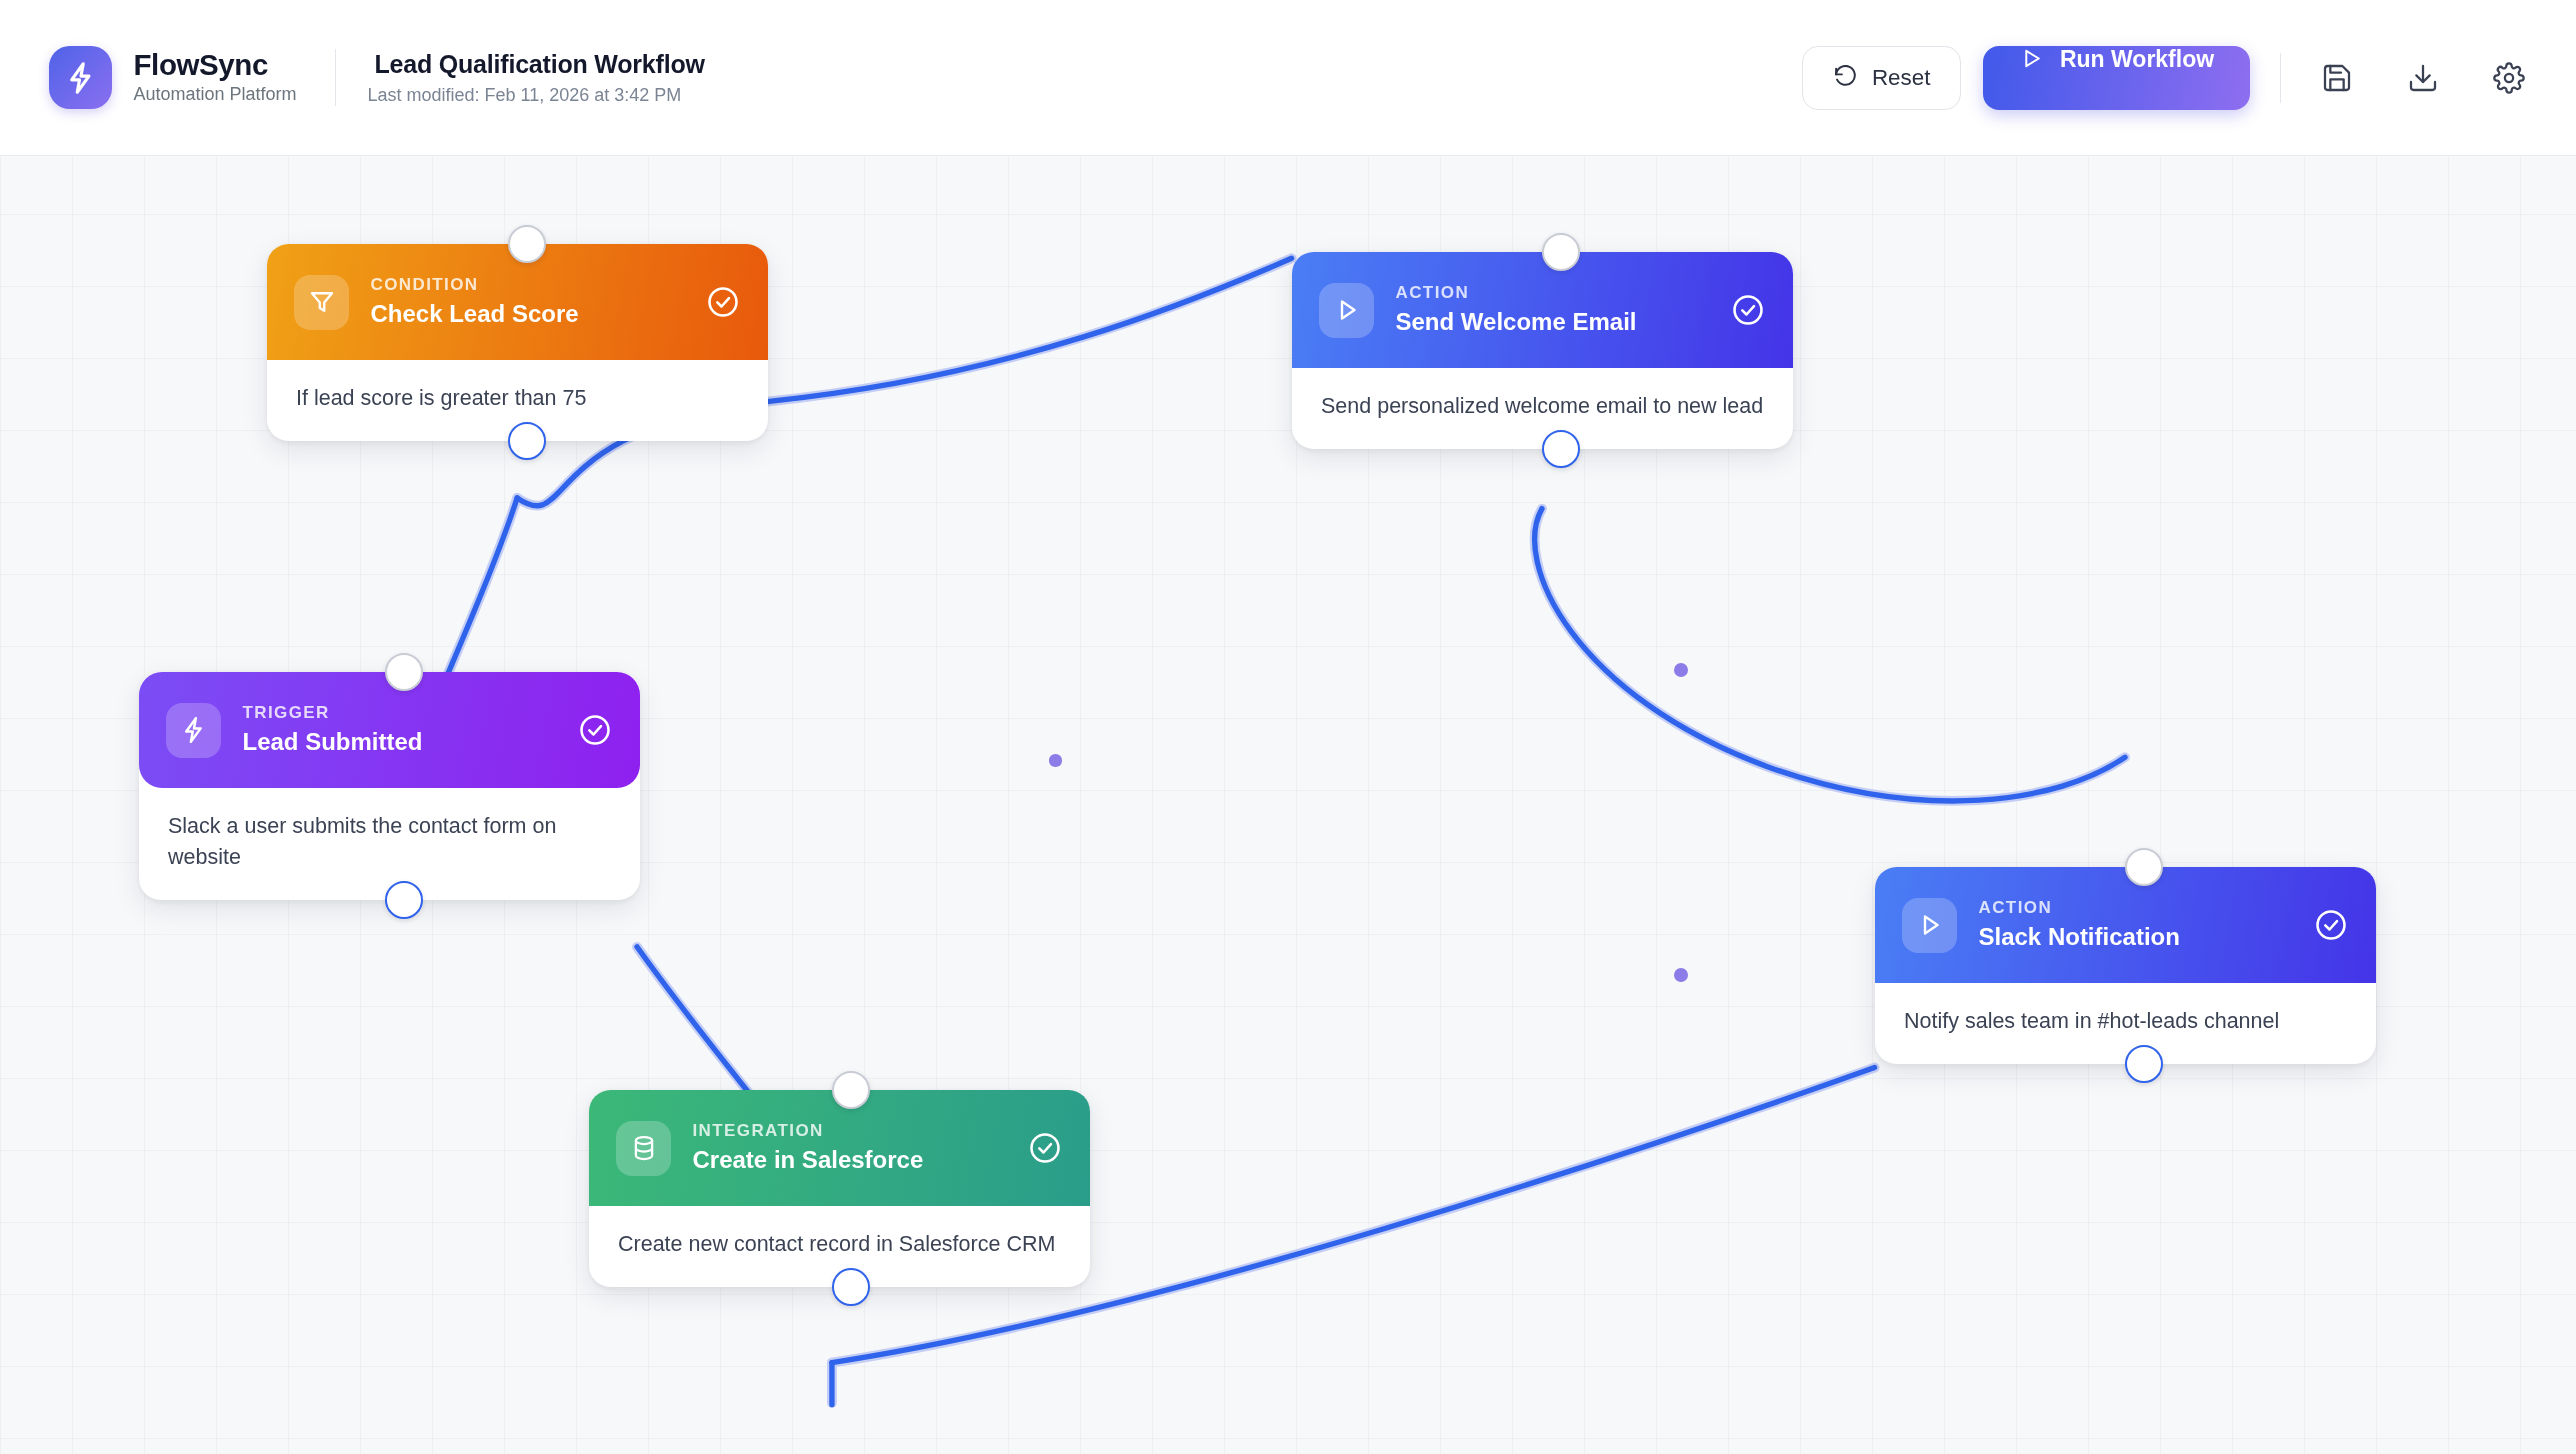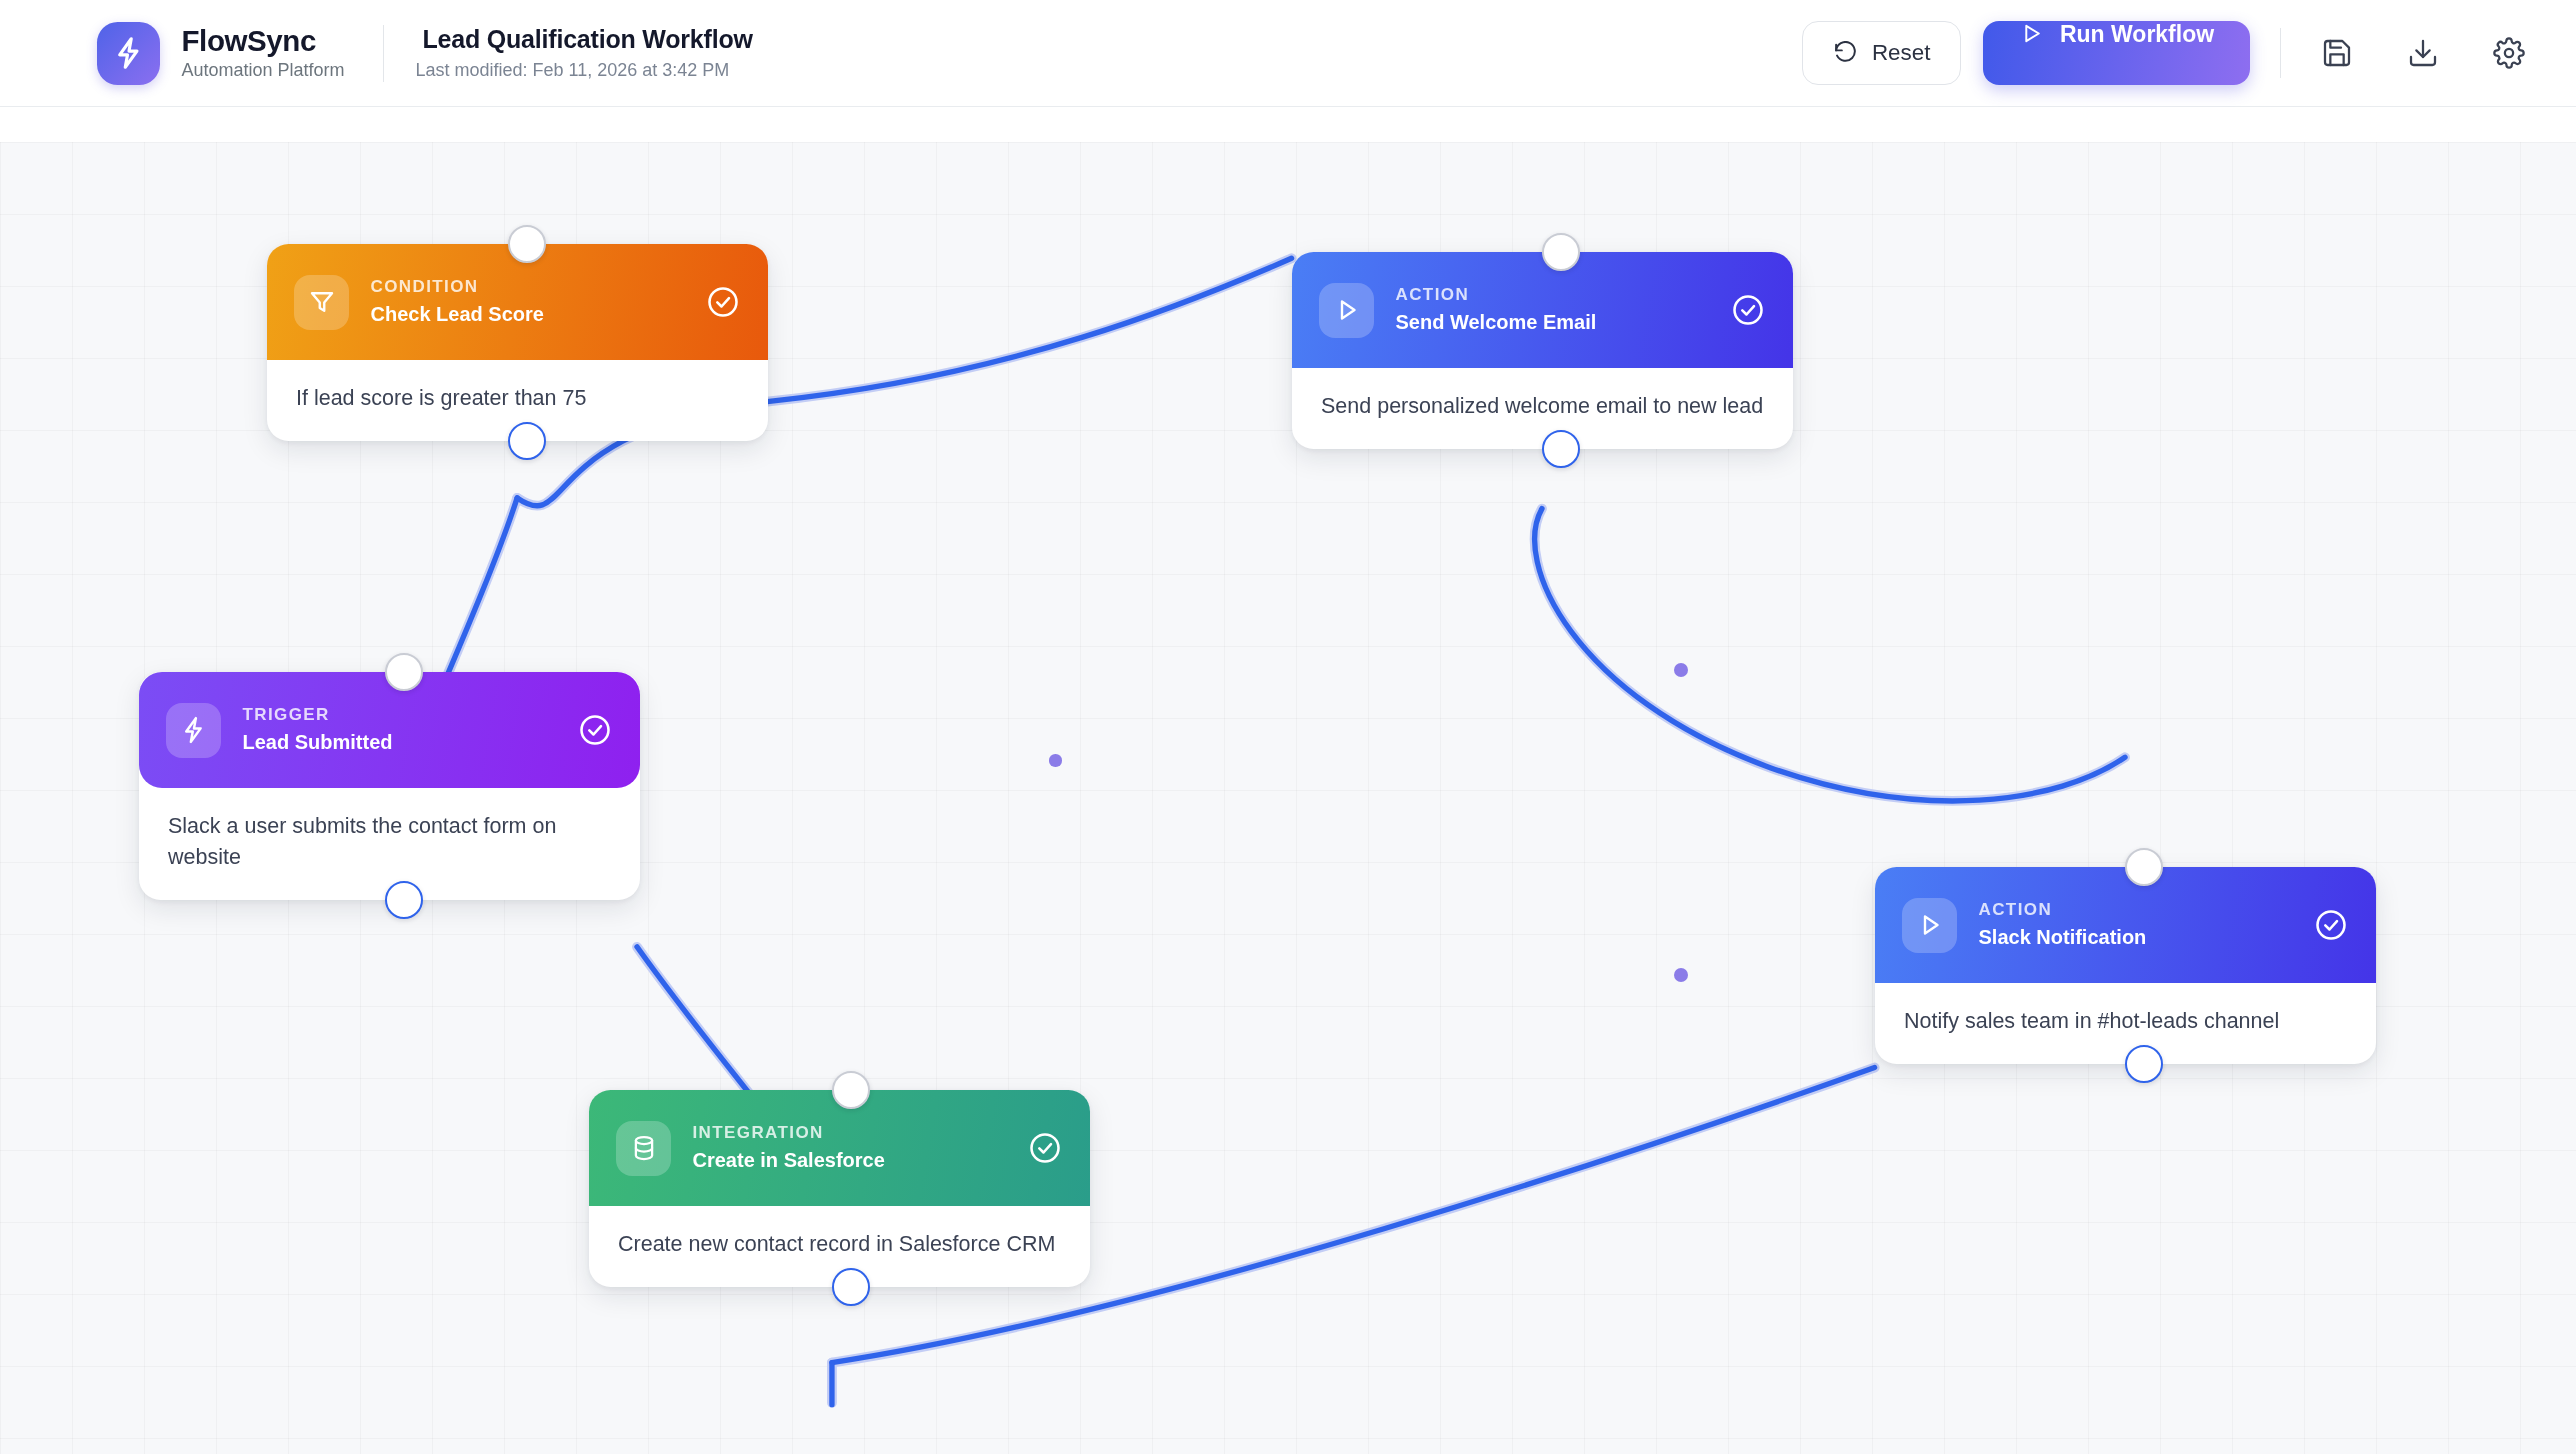--- a/index.html
+++ b/index.html
@@ -7,26 +7,25 @@
     width:2576px; height:1454px;
     font-family:"Liberation Sans", sans-serif;
     background:#ffffff;
     overflow:hidden;
   }
 
   
   #app { position:relative; width:2576px; height:1454px; }
 
   #header {
-    position:absolute; left:0; top:0; width:2576px; height:107px;
+    position:absolute; left:0; top:0; width:2576px; height:156px;
     background:#ffffff;
     border-bottom:0.9px solid #e9ecef;
     display:flex; align-items:center;
     z-index:40;
-    padding-left:48px;
   }
   .brand { display:flex; align-items:center; padding-left:49px; }
   .logo-badge {
     width:63px; height:63px; border-radius:20.6px;
     background:linear-gradient(135deg,#4f63e8 0%,#8b6ff0 100%);
     display:flex; align-items:center; justify-content:center;
     box-shadow:0 3.6px 10.7px rgba(100,90,220,.28);
     flex:none;
   }
   .brand-text { margin-left:21.5px; }
@@ -93,21 +92,21 @@
     width:55px; height:55px; border-radius:16px; flex:none;
     background:rgba(255,255,255,.22);
     display:flex; align-items:center; justify-content:center;
   }
   .node-titles { flex:1; min-width:0; }
   .node-kind {
     font-size:17px; font-weight:bold; letter-spacing:1.4px;
     color:rgba(255,255,255,.80); line-height:1.2; text-transform:uppercase;
   }
   .node-name {
-    font-size:20px; font-weight:bold; color:#fff;
+    font-size:24px; font-weight:bold; color:#fff;
     line-height:1.25; margin-top:4.5px; white-space:nowrap;
   }
   .node-status { flex:none; width:36px; height:36px; }
   .node-body {
     padding:23px 29px 27px 29px;
     font-size:21.5px; line-height:1.45; color:#3b4254;
     border-radius:0 0 21.5px 21.5px;
   }
 
   

